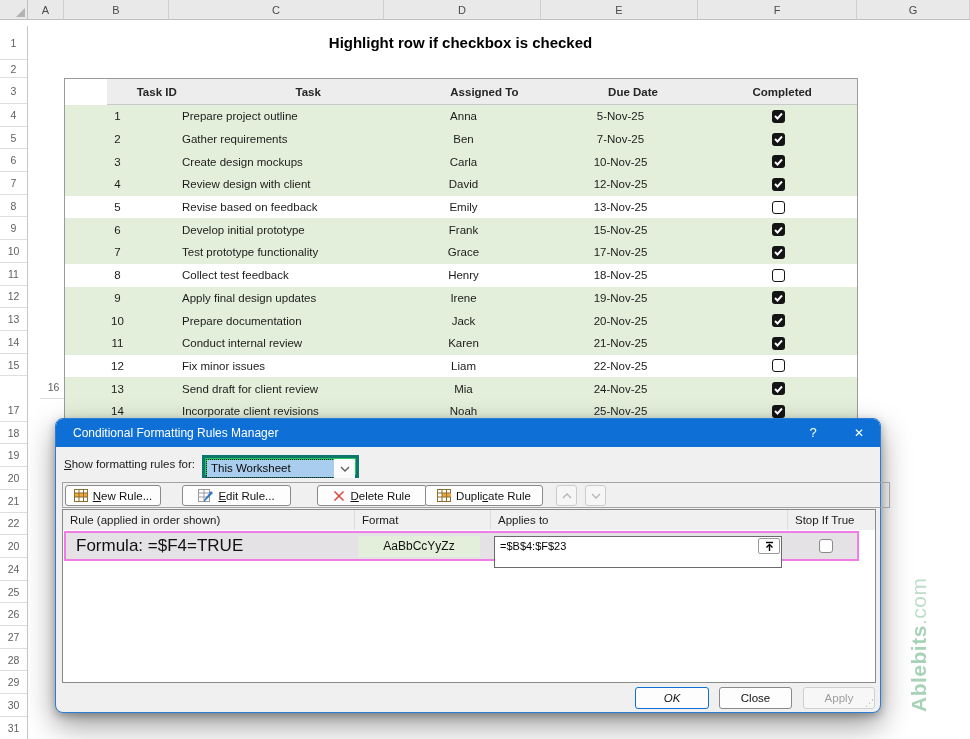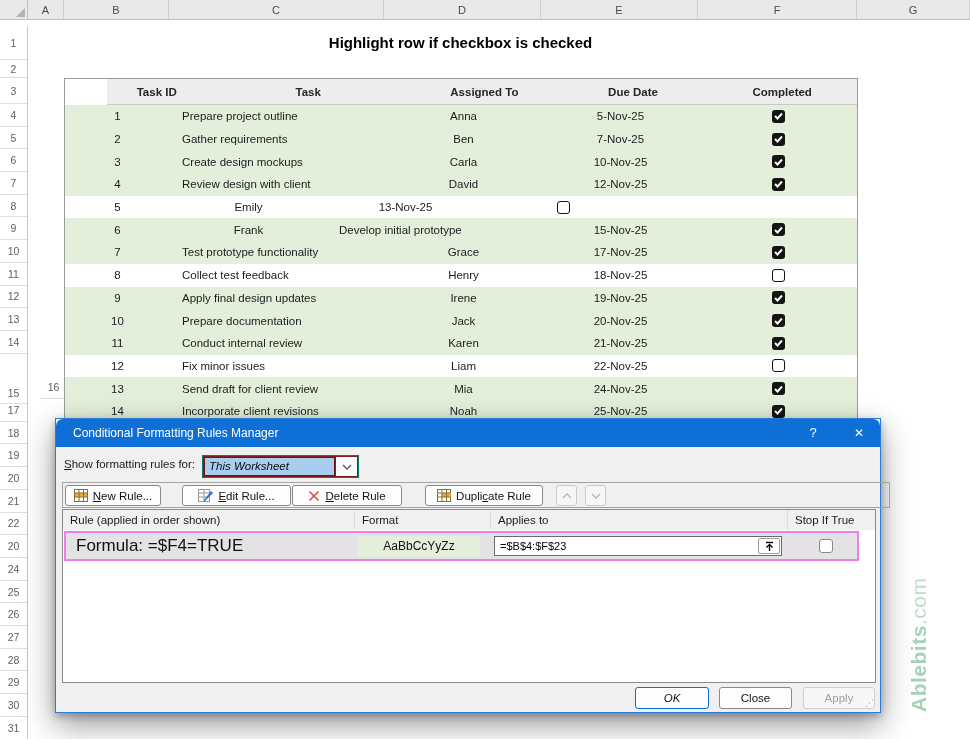--- a/index.html
+++ b/index.html
@@ -46,48 +46,48 @@
   
   #watermark { position:absolute; left:898px; top:522px; width:42px; height:190px;
     writing-mode:vertical-rl; transform:rotate(180deg);
     font-size:21px; color:var(--wm); letter-spacing:0.5px;
     display:flex; align-items:center; }
   #watermark .wb { font-weight:bold; }
   #watermark .wt { font-weight:normal; opacity:.75; }
 
   
   #dialog { position:absolute; left:55px; top:418px; width:826px; height:295px;
-    background:#f0f0f0; border:1px solid #2b7cd6; border-radius:0;
+    background:#f0f0f0; border:1px solid #2b7cd6; border-radius:8px;
     box-shadow:0 12px 30px rgba(0,0,0,.40), 0 3px 8px rgba(0,0,0,.28); }
   #dlg-titlebar { position:absolute; left:0; top:0; width:824px; height:28px;
     background:var(--accent); border-radius:7px 7px 0 0; color:#fff; }
   #dlg-title { position:absolute; left:17px; top:0; line-height:28px; font-size:12px; }
   .tb-btn { position:absolute; top:0; height:28px; width:26px; text-align:center;
     line-height:28px; color:#fff; font-size:13px; cursor:default; }
   #dlg-help { left:744px; }
   #dlg-close { left:790px; font-size:12px; }
 
   #dlg-label { position:absolute; left:8px; top:39px; font-size:11.5px; color:#1a1a1a; }
   #combo { position:absolute; left:146px; top:36px; width:157px; height:23px;
-    background:#7f1d1d; border:1px solid #0f766e;font-style:italic; }
+    background:#22c55e; border:3px solid #0f766e; }
   #combo-sel { position:absolute; left:2px; top:2px; width:129px; height:17px;
     background:#a9cdee; outline:1px dotted #222; font-size:11.5px;
     padding-left:4px; line-height:17px; color:#0a0a0a; }
   #combo-arrow { position:absolute; right:1px; top:1px; width:21px; height:19px;
     background:#fbfbfb; display:flex; align-items:center; justify-content:center; }
 
   #toolbar-box { position:absolute; left:6px; top:63px; width:828px; height:26px;
     border:1px solid #a3a3a3; }
   .tbtn { position:absolute; top:2px; height:21px; background:#fdfdfd;
     border:1px solid #8a8a8a; border-radius:3px; font-size:11.5px; color:#111;
     display:flex; align-items:center; justify-content:center; gap:5px; }
   .tbtn svg { flex:none; }
   #btn-new { left:2px; width:96px; }
   #btn-edit { left:119px; width:109px; }
-  #btn-delete { left:229px; width:110px; }
+  #btn-delete { left:254px; width:110px; }
   #btn-dup { left:362px; width:118px; }
   .mvbtn { position:absolute; top:2px; width:21px; height:21px; background:#f6f6f6;
     border:1px solid #cccccc; border-radius:3px; display:flex; align-items:center;
     justify-content:center; }
   #btn-up { left:493px; } #btn-down { left:522px; }
 
   #listbox { position:absolute; left:6px; top:90px; width:814px; height:174px;
     background:#fff; border:1px solid #8a8a8a; }
   .lh { position:absolute; top:0; height:20px; font-size:11.5px; color:#1a1a1a;
     background:#f0f0f0; line-height:20px; padding-left:7px; }
@@ -96,21 +96,21 @@
   #lh-applies { left:427px; width:297px; border-left:1px solid #dcdcdc; }
   #lh-stop { left:724px; width:88px; border-left:1px solid #dcdcdc; }
 
   #rule-row { position:absolute; left:1px; top:21px; width:795px; height:30px;
     background:#e4e2e5; border:2px solid var(--pink); }
   #rule-label { position:absolute; left:10px; top:0; line-height:26px;
     font-size:17px; color:#111; }
   #rule-preview { position:absolute; left:292px; top:3px; width:122px; height:21px;
     background:var(--green); text-align:center; font-size:12px; line-height:21px;
     color:#111; }
-  #applies-input { position:absolute; left:428px; top:3px; width:288px; height:20px;
+  #applies-input { position:absolute; left:428px; top:3px; width:288px; height:32px;
     background:#fff; border:1px solid #6a6a6a; font-size:11px; }
   #applies-text { position:absolute; left:5px; top:0; line-height:18px; color:#000; }
   #collapse-btn { position:absolute; right:1px; top:1px; width:22px; height:16px;
     background:#fff; border:1px solid #9a9a9a; border-radius:2px;
     display:flex; align-items:center; justify-content:center; }
   #stop-cbx { position:absolute; left:753px; top:6px; width:14px; height:14px;
     background:#fff; border:1px solid #8a8a8a; border-radius:3px; }
 
   .dlg-btn { position:absolute; top:268px; height:22px; background:#fdfdfd;
     border:1px solid #8a8a8a; border-radius:3px; font-size:11.5px; color:#111;
@@ -147,21 +147,21 @@
       <div class="row-h" style="top: 100.7px; height: 22.7px;">5</div>
       <div class="row-h" style="top: 123.4px; height: 22.7px;">6</div>
       <div class="row-h" style="top: 146.1px; height: 22.7px;">7</div>
       <div class="row-h" style="top: 168.8px; height: 22.7px;">8</div>
       <div class="row-h" style="top: 191.5px; height: 22.7px;">9</div>
       <div class="row-h" style="top: 214.2px; height: 22.7px;">10</div>
       <div class="row-h" style="top: 236.9px; height: 22.7px;">11</div>
       <div class="row-h" style="top: 259.6px; height: 22.7px;">12</div>
       <div class="row-h" style="top: 282.3px; height: 22.7px;">13</div>
       <div class="row-h" style="top: 305px; height: 22.7px;">14</div>
-      <div class="row-h" style="top: 327.7px; height: 22.7px; margin-top: 28px;">15</div>
+      <div class="row-h" style="top: 327.7px; height: 22.7px;">15</div>
       <div class="row-h" style="top: 350.4px; height: 22.7px; margin-left: 40px;">16</div>
       <div class="row-h" style="top: 373.1px; height: 22.7px;">17</div>
       <div class="row-h" style="top: 395.8px; height: 22.7px;">18</div>
       <div class="row-h" style="top: 418.5px; height: 22.7px;">19</div>
       <div class="row-h" style="top: 441.2px; height: 22.7px;">20</div>
       <div class="row-h" style="top: 463.9px; height: 22.7px;">21</div>
       <div class="row-h" style="top: 486.6px; height: 22.7px;">22</div>
       <div class="row-h" style="top: 509.3px; height: 22.7px;">20</div>
       <div class="row-h" style="top: 532px; height: 22.7px;">24</div>
       <div class="row-h" style="top: 554.7px; height: 22.7px;">25</div>
@@ -230,30 +230,31 @@
         <div class="t-cell c4">
           <div class="cbx on">
             <svg width="9" height="8" viewBox="0 0 9 8">
               <polyline points="1,4 3.5,6.5 8,1.5" fill="none" stroke="#fff" stroke-width="1.9"></polyline>
             </svg>
           </div>
         </div>
       </div>
       <div class="t-row">
         <div class="t-cell c0">5</div>
+        <div class="t-cell c1">Revise based on feedback</div>
         <div class="t-cell c2">Emily</div>
         <div class="t-cell c3">13-Nov-25</div>
         <div class="t-cell c4">
           <div class="cbx off"></div>
         </div>
       </div>
       <div class="t-row done">
         <div class="t-cell c0">6</div>
+        <div class="t-cell c1">Develop initial prototype</div>
         <div class="t-cell c2">Frank</div>
-        <div class="t-cell c1">Develop initial prototype</div>
         <div class="t-cell c3">15-Nov-25</div>
         <div class="t-cell c4">
           <div class="cbx on">
             <svg width="9" height="8" viewBox="0 0 9 8">
               <polyline points="1,4 3.5,6.5 8,1.5" fill="none" stroke="#fff" stroke-width="1.9"></polyline>
             </svg>
           </div>
         </div>
       </div>
       <div class="t-row done">

